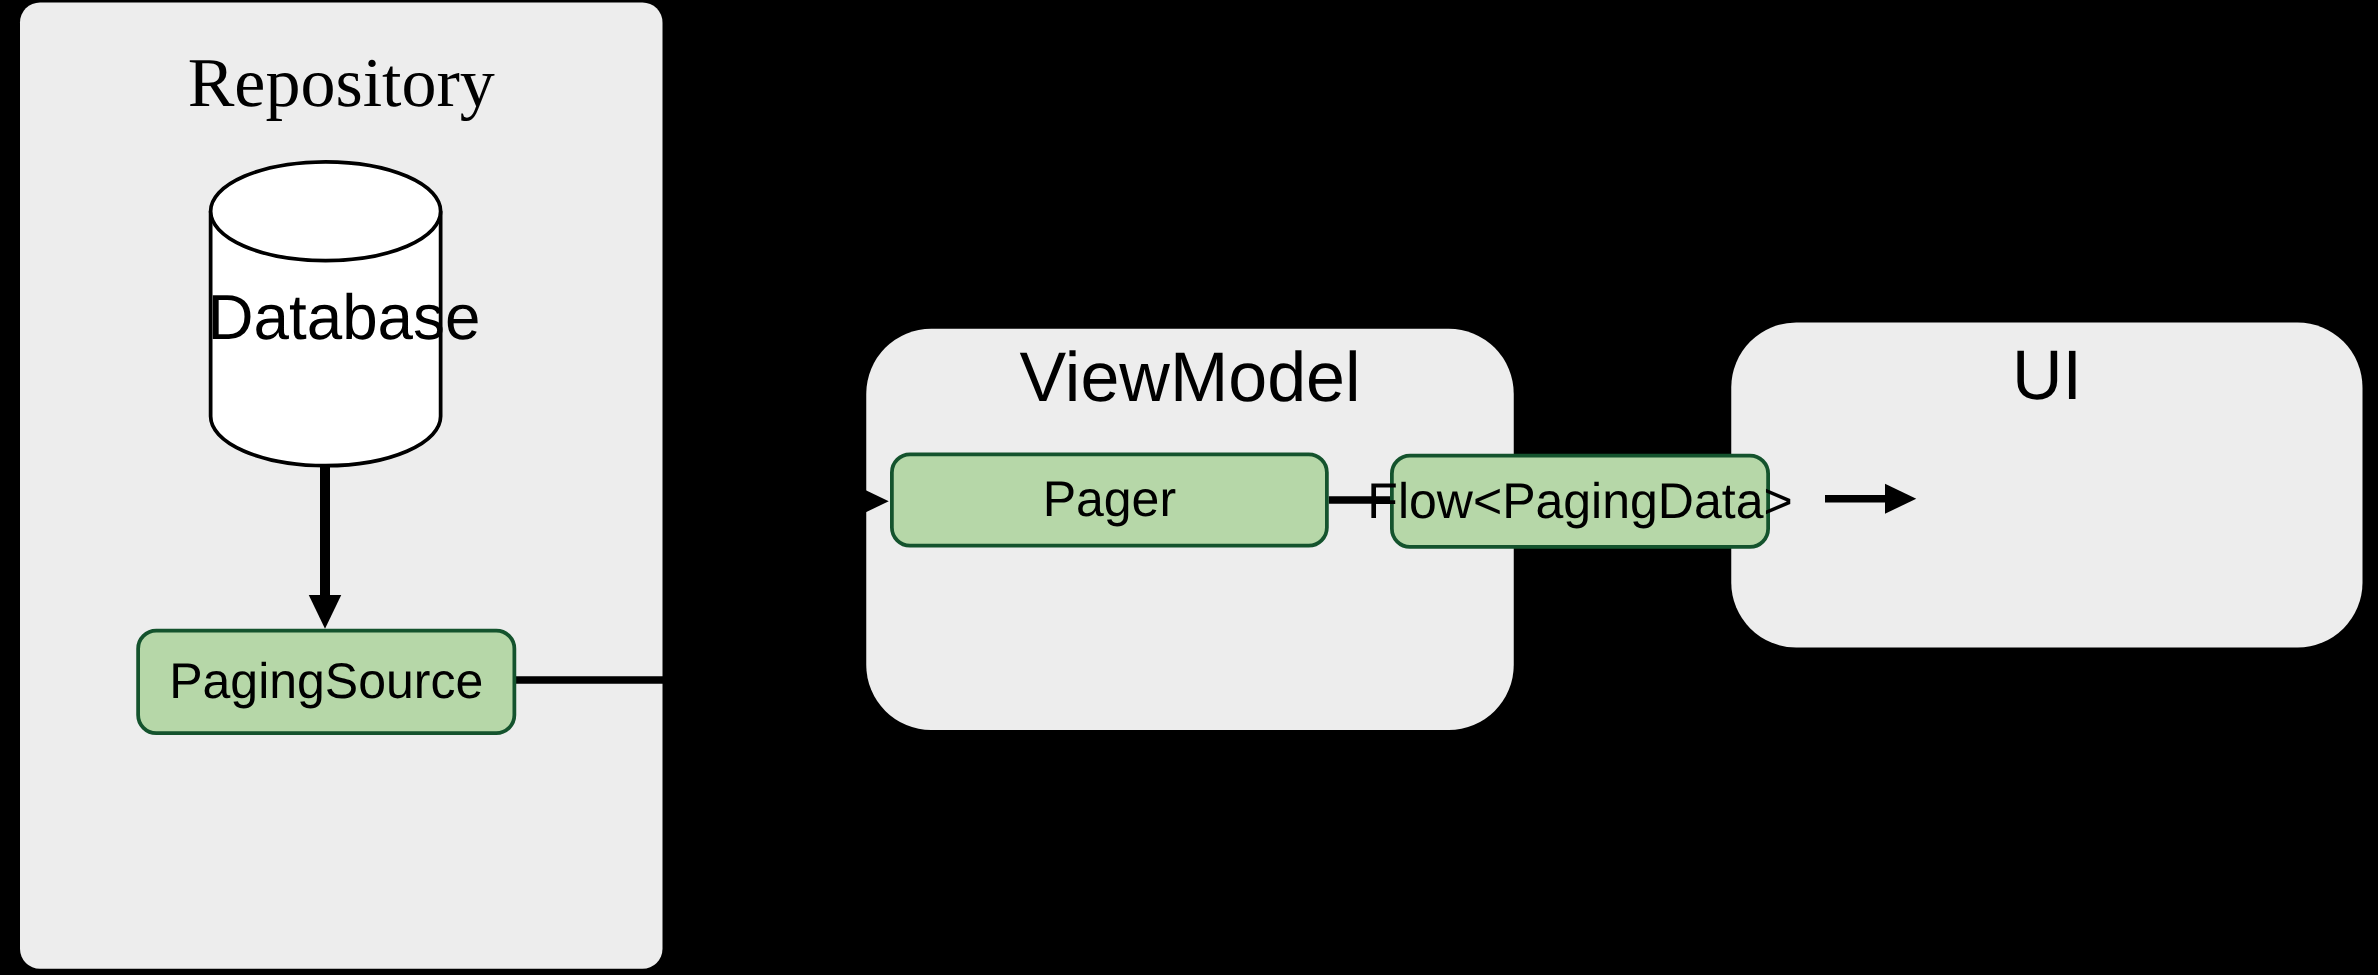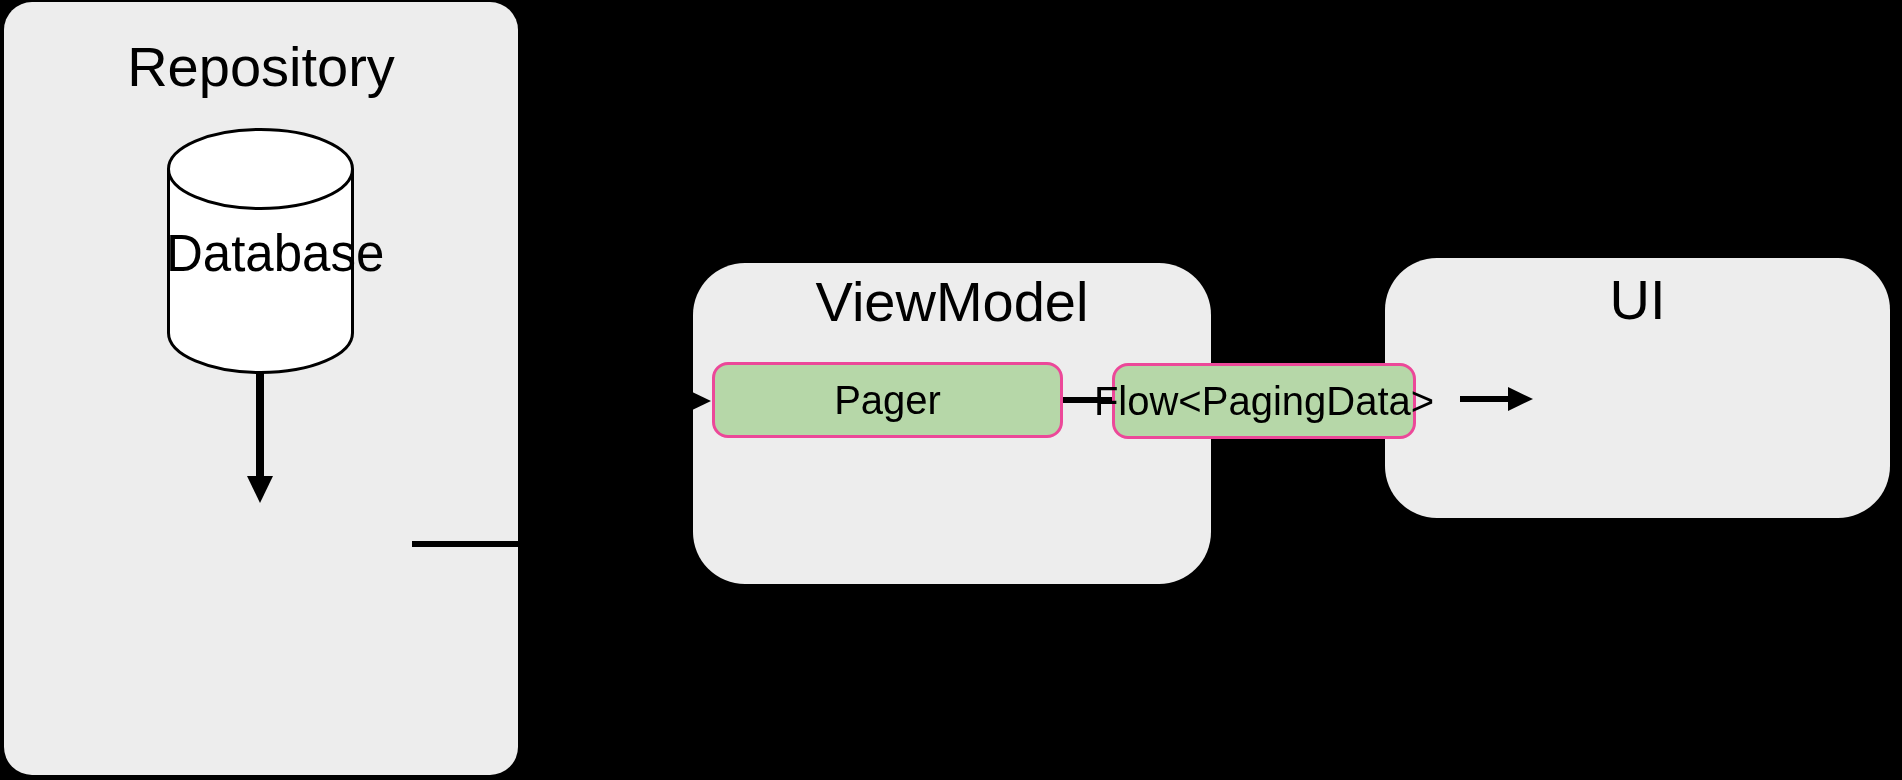--- a/index.html
+++ b/index.html
@@ -15,23 +15,24 @@
     overflow: hidden;
     font-family: "Liberation Sans", "DejaVu Sans", sans-serif;
     color: #000000;
   }
   .group-box {
     position: absolute;
     background: #ededed;
     z-index: 1;
   }
   #repository-group {
-    left: 4px; top: 2px;
+    left: 16px; top: 2px;
     width: 514px; height: 773px;
-    border-radius: 28px;
+    border-radius: 16px;
+    font-family: Liberation Serif, serif;
   }
   #viewmodel-group {
     left: 693px; top: 263px;
     width: 518px; height: 321px;
     border-radius: 52px;
   }
   #ui-group {
     left: 1385px; top: 258px;
     width: 505px; height: 260px;
     border-radius: 52px;
@@ -45,21 +46,21 @@
     color: #000000;
     white-space: nowrap;
   }
   #repository-title { top: 34px; }
   #viewmodel-title  { top: 8px; }
   #ui-title         { top: 11px; }
 
   .node {
     position: absolute;
     background: #b6d7a8;
-    border: 3px solid #ec4899;
+    border: 3px solid #14532d;
     border-radius: 16px;
     box-sizing: border-box;
     display: flex;
     align-items: center;
     justify-content: center;
     font-size: 40px;
     white-space: nowrap;
     z-index: 3;
   }
   #paging-source-node     { left: 109px;  top: 503px; width: 304px; height: 85px; }
@@ -118,19 +119,20 @@
 
     <path d="M412 544 H606 V401 H688" stroke="#000000" stroke-width="6" fill="none"></path>
     <polygon points="686,389 686,413 711,401" fill="#000000"></polygon>
 
     <path d="M1063 400 H1114" stroke="#000000" stroke-width="6" fill="none"></path>
 
     <path d="M1460 399 H1510" stroke="#000000" stroke-width="6" fill="none"></path>
     <polygon points="1508,387 1508,411 1533,399" fill="#000000"></polygon>
   </svg>
 
+  <div id="paging-source-node" class="node">PagingSource</div>
 
   <div id="pager-node" class="node">Pager</div>
 
   <div id="flow-node" class="node">Flow&lt;PagingData&gt;</div>
 
 
 </div>
 
 </body></html>

